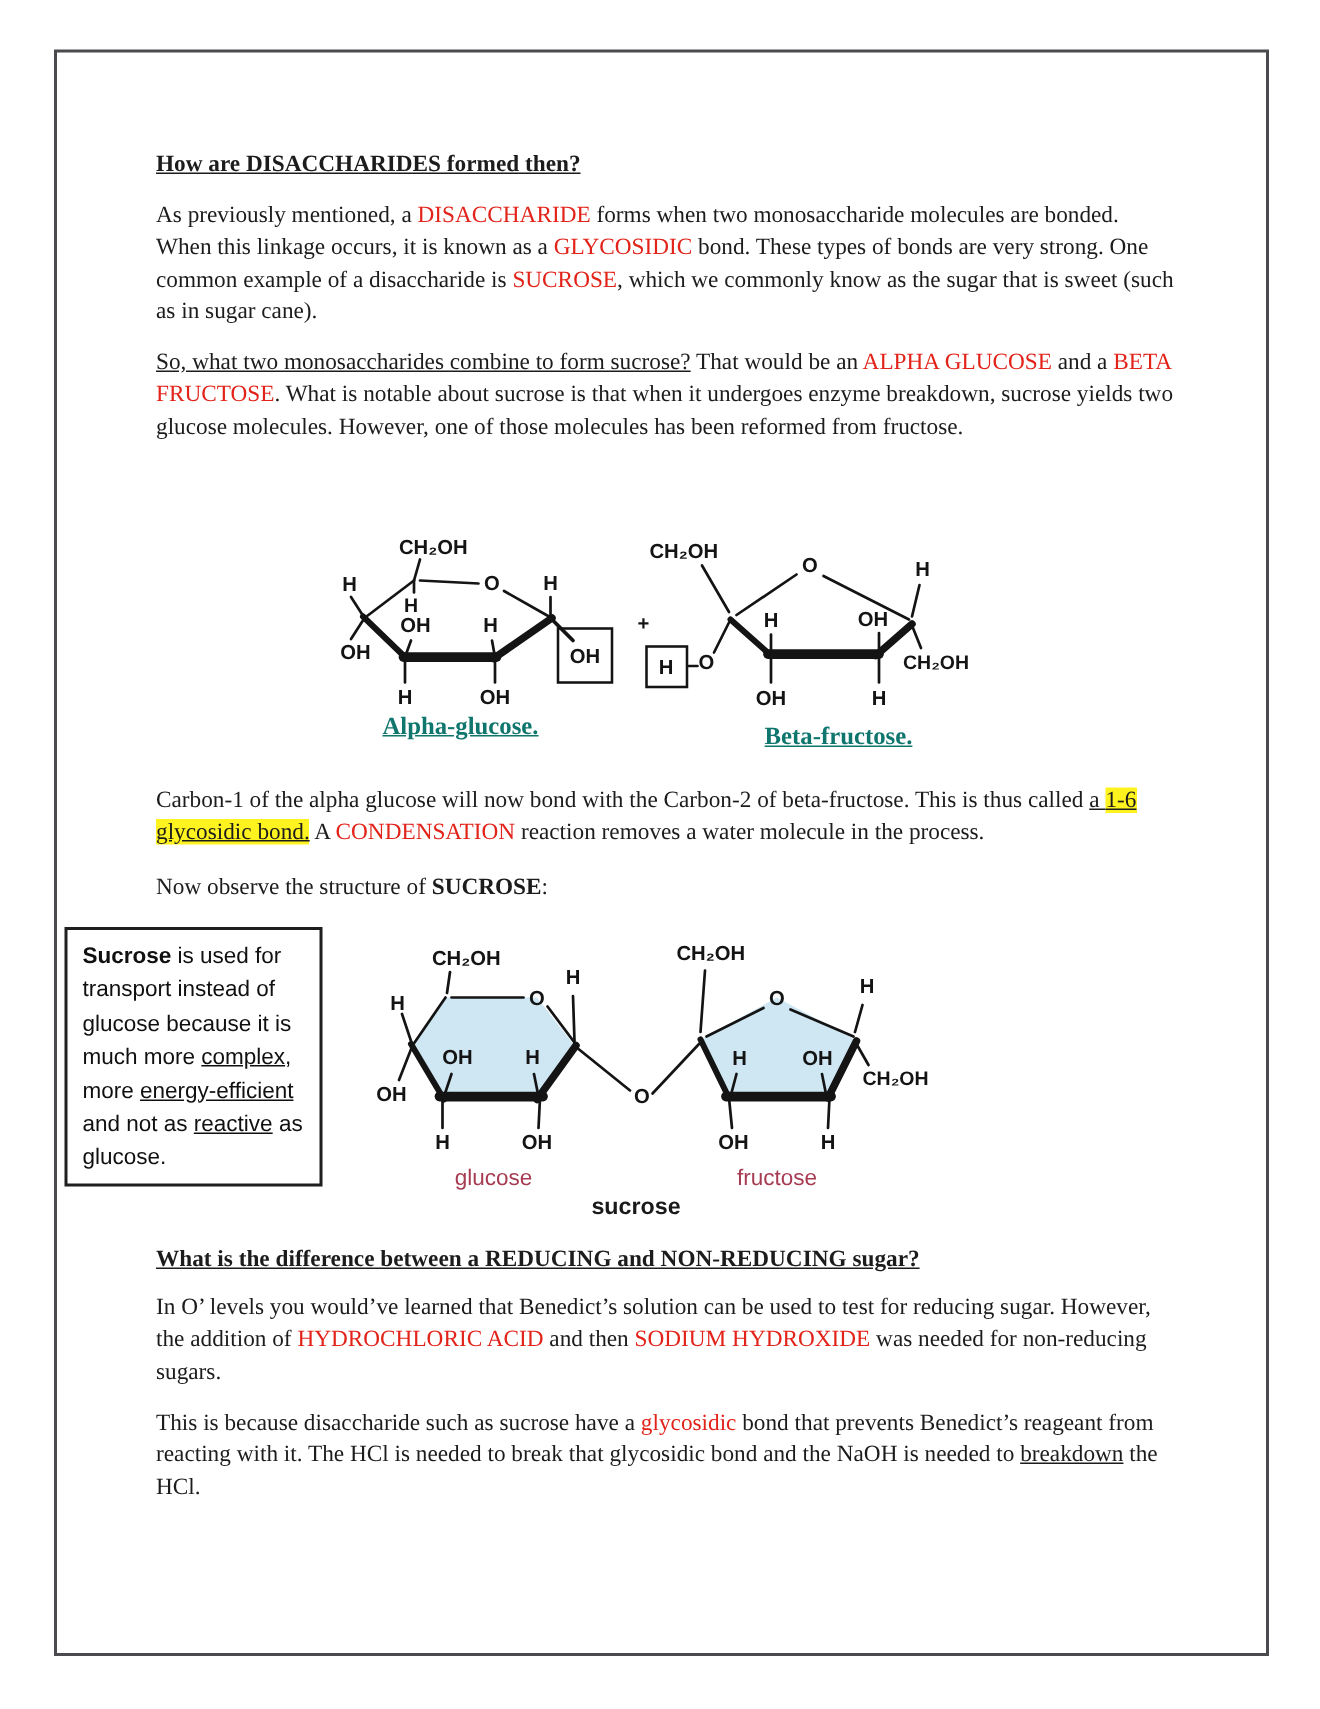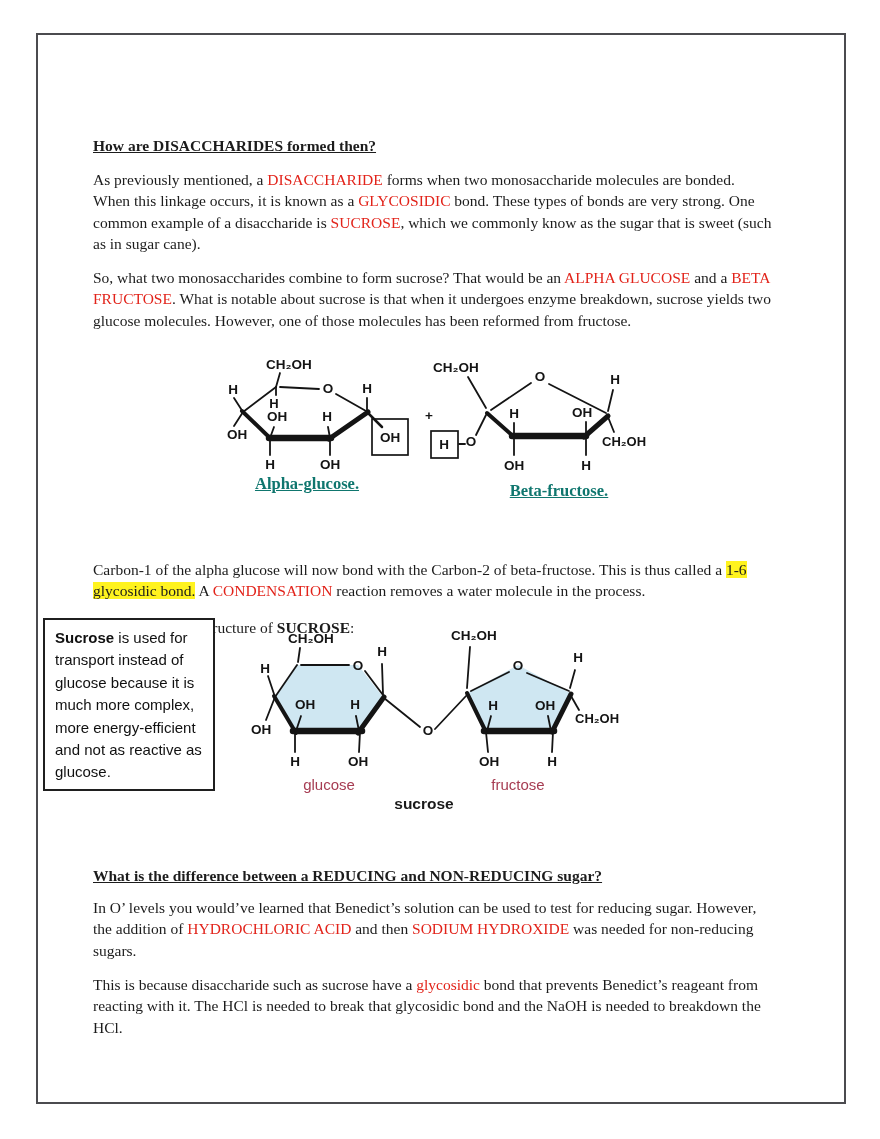--- a/index.html
+++ b/index.html
@@ -1,25 +1,25 @@
 <!DOCTYPE html>
 <html><head>
 <meta charset="utf-8">
 <style>
   html,body{margin:0;padding:0;background:#fff;}
   .canvas{position:relative;width:880px;height:1139px;background:#ffffff;overflow:hidden;
           font-family:"Liberation Serif",serif;color:#1c1c1c;}
   .page-border{position:absolute;left:36px;top:33px;width:806px;height:1067px;
                border:2px solid #4b4b4f;background:#fff;}
-  .txt{position:absolute;left:93px;width:682px;font-size:15.5px;line-height:21.3px;margin-top:36px;}
+  .txt{position:absolute;left:104px;width:682px;font-size:15.5px;line-height:21.3px;}
   .heading{font-weight:bold;}
   .heading span{text-decoration:underline;}
   
   .s-r{color:#e2231a;}
-  .s-u{}
+  .s-u{text-decoration:underline;}
   .s-b{font-weight:bold;}
   .s-m{background:#fff31f;}
   .note-box{position:absolute;left:43px;top:618px;width:172px;height:173px;box-sizing:border-box;
             border:2px solid #1f1f1f;padding:7px 9px 0 10px;background:#fff;
             font-family:"Liberation Sans",sans-serif;font-size:15px;line-height:22.4px;color:#101010;}
   .diag{position:absolute;}
   .diag line, .diag rect, .diag path{stroke:#141414;}
   .diag text{font-family:"Liberation Sans","DejaVu Sans",sans-serif;font-weight:bold;
              font-size:13.5px;fill:#141414;}
   .diag text.small{font-size:13px;}

